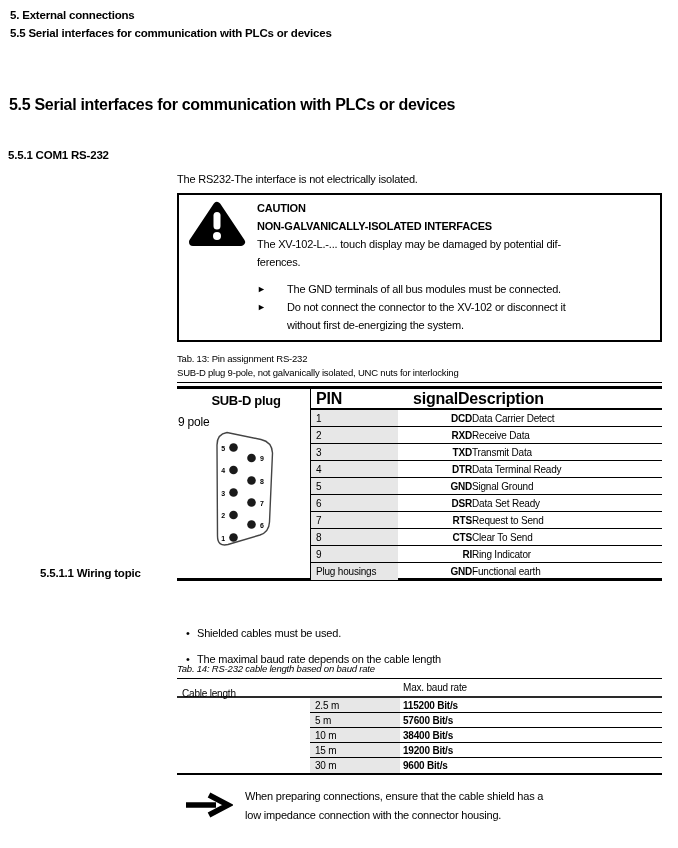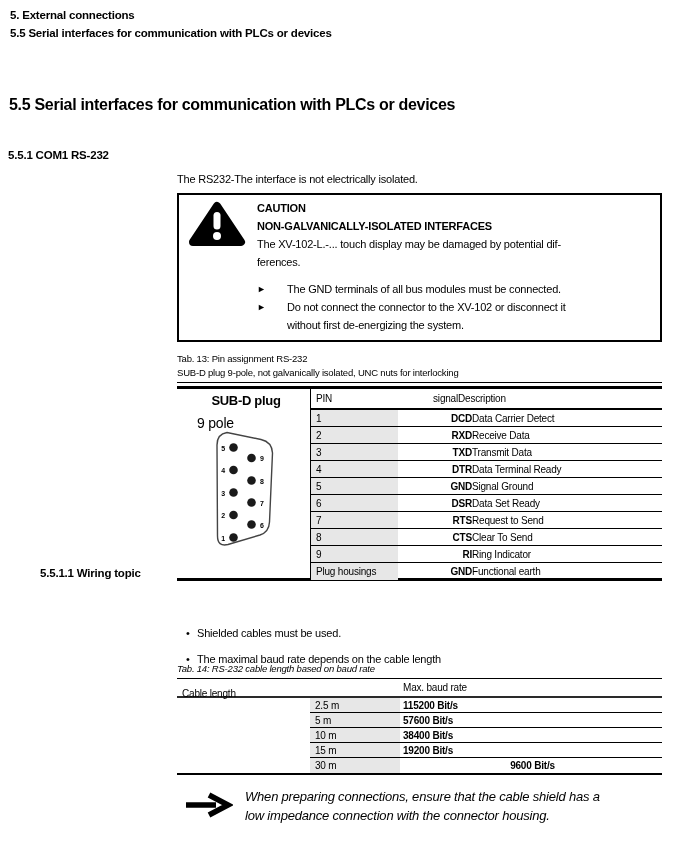--- a/index.html
+++ b/index.html
@@ -29,24 +29,24 @@
 
   
   .cap{font-size:9.5px;line-height:13.5px;}
   .t13cap{position:absolute;left:177px;top:352px;width:485px;border-bottom:1px solid #000;padding-bottom:3px;}
   .t14cap{position:absolute;left:177px;top:662px;width:485px;font-style:italic;}
 
   
   .t13{position:absolute;left:177px;top:386px;width:485px;border-top:3px solid #000;border-bottom:3px solid #000;box-sizing:border-box;height:195px;}
   .t13-left{position:absolute;left:0;top:0;width:133px;height:100%;}
   .t13-left .subd{font-size:13px;font-weight:bold;padding:4px 0 0 5px;letter-spacing:-0.3px;text-align:center;}
-  .t13-left .pole{font-size:14px;position:absolute;left:20px;top:26px;}
+  .t13-left .pole{font-size:12px;position:absolute;left:1px;top:26px;}
   .t13-left svg{position:absolute;left:26px;top:36px;}
   .t13-right{position:absolute;left:133px;top:0;right:0;border-left:1.5px solid #000;}
-  .t13-hrow{display:flex;height:19px;border-bottom:2px solid #000;font-size:10px;font-weight:normal;align-items:center;}
+  .t13-hrow{display:flex;height:19px;border-bottom:2px solid #000;font-size:16px;font-weight:bold;align-items:center;}
   .t13-row{display:flex;height:17px;border-bottom:1px solid #000;font-size:10px;align-items:center;box-sizing:border-box;}
   .t13-row:last-child{border-bottom:none;}
   .cell-pin{width:87px;flex:0 0 87px;align-self:stretch;display:flex;align-items:center;padding-left:5px;box-sizing:border-box;}
   .t13-row .cell-pin{background:#e7e7e7;}
   .cell-sig{width:60px;flex:0 0 60px;padding-left:3px;box-sizing:border-box;text-align:right;}
   .t13-row .cell-sig{font-weight:bold;margin-left:14px;}
   .cell-desc{flex:1;}
 
   
   .wbullets{position:absolute;left:186px;top:620px;font-size:11px;line-height:26px;}
@@ -54,27 +54,27 @@
   .wbullet .marker{width:11px;flex:0 0 11px;}
 
   
   .t14{position:absolute;left:177px;top:678px;width:485px;border-top:1.5px solid #000;border-bottom:2.5px solid #000;box-sizing:border-box;}
   .t14-hrow{display:flex;height:17px;font-size:10px;align-items:center;border-bottom:2.5px solid #2a2a2a;}
   .t14-h1{width:223px;flex:0 0 223px;padding-left:5px;box-sizing:border-box;margin-top:12px;}
   .t14-h2{flex:1;padding-left:3px;}
   .t14-row{display:flex;height:15px;font-size:10px;}
   .t14-spacer{width:133px;flex:0 0 133px;}
   .t14-rest{flex:1;display:flex;border-bottom:1px solid #000;box-sizing:border-box;align-items:center;}
-  .t14-row:last-child .t14-rest{border-bottom:none;text-align:center;}
+  .t14-row:last-child .t14-rest{border-bottom:none;}
   .t14-len{width:90px;flex:0 0 90px;background:#e7e7e7;align-self:stretch;display:flex;align-items:center;padding-left:5px;box-sizing:border-box;}
   .t14-baud{flex:1;padding-left:3px;font-weight:bold;}
 
   
   .note-arrow{position:absolute;left:183px;top:791px;}
-  .note-text{position:absolute;left:245px;top:787px;font-size:13px;line-height:19px;width:380px;font-style:italic;}
+  .note-text{position:absolute;left:245px;top:787px;font-size:11px;line-height:19px;width:380px;}
 </style>
 </head>
 <body>
 
 <div class="page">
 
   <div class="runhead">
     <div>5. External connections</div>
     <div>5.5 Serial interfaces for communication with PLCs or devices</div>
   </div>

